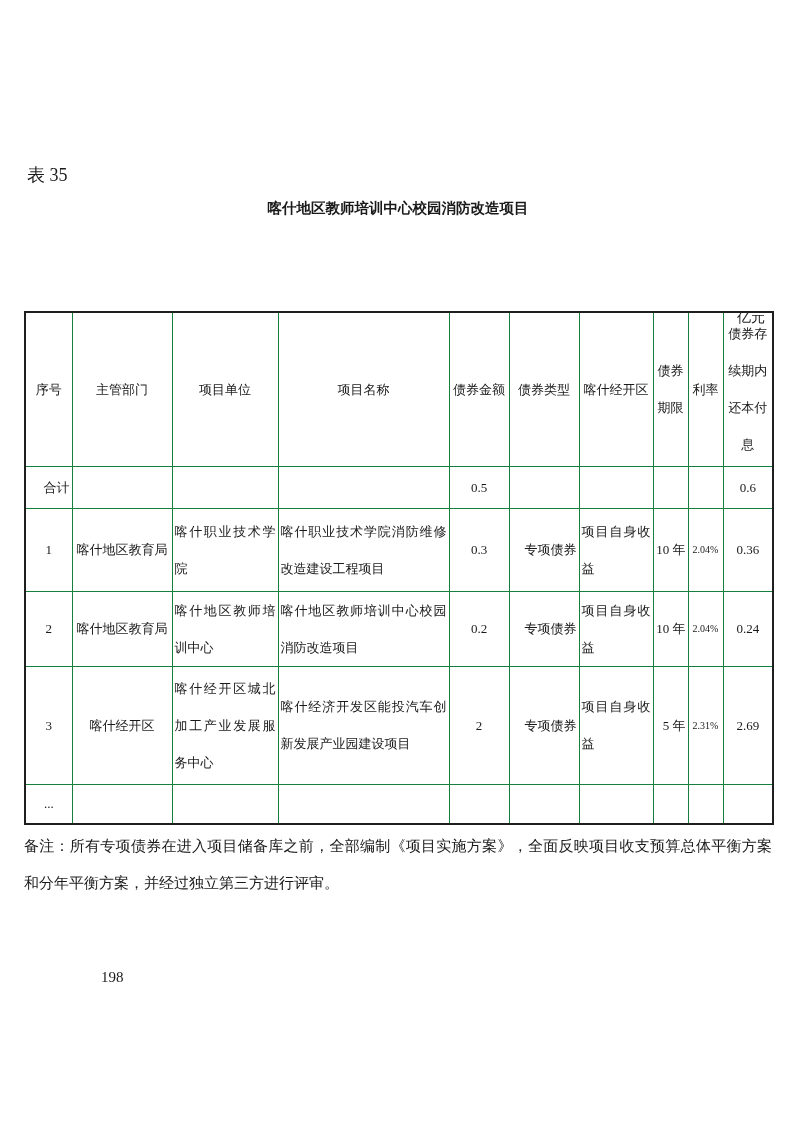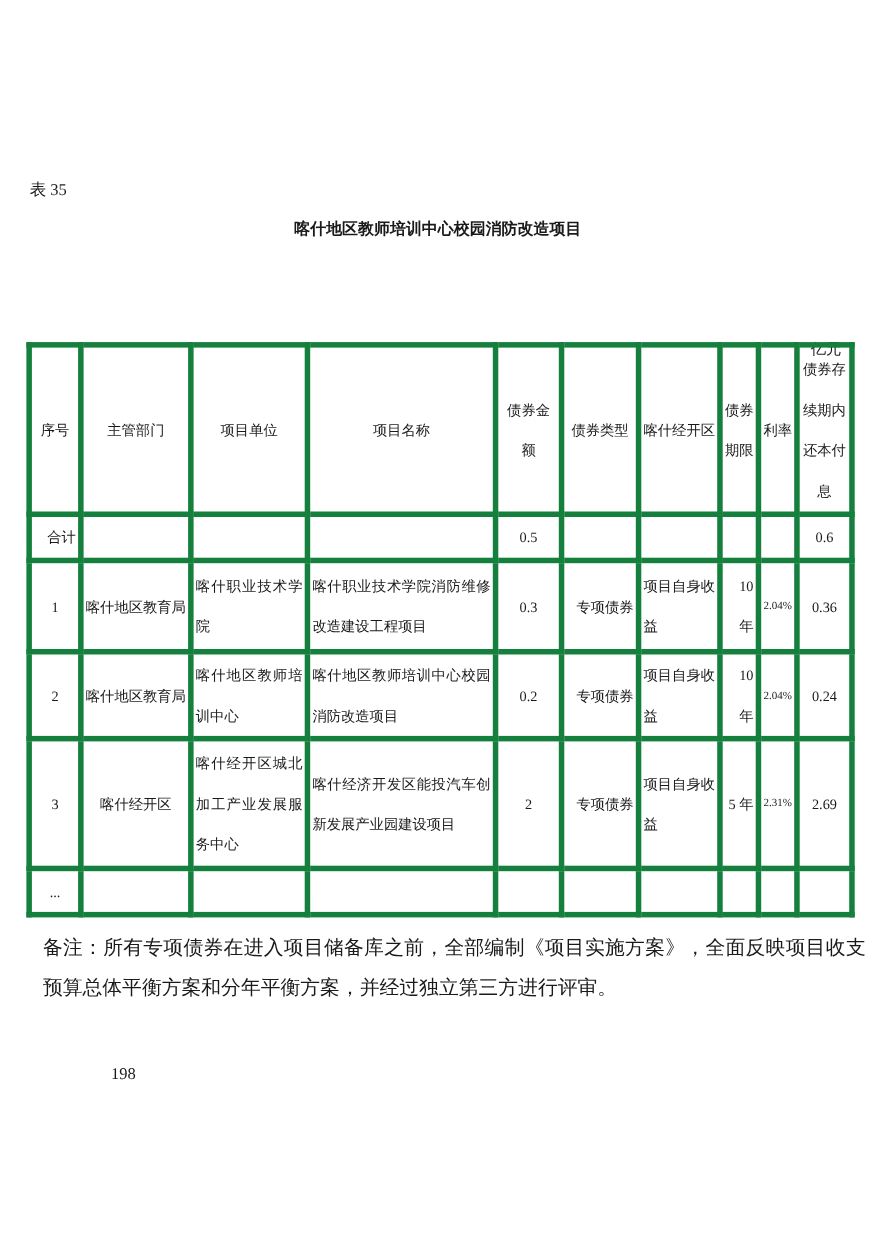--- a/index.html
+++ b/index.html
@@ -6,41 +6,41 @@
   .sheet {
     position: relative;
     width: 793px; height: 1122px;
     margin: 0 auto;
     background: #ffffff;
     font-family: "Liberation Serif", "DejaVu Serif", serif;
     color: #1a1a1a;
   }
   .tbl-label {
     position: absolute; left: 27px; top: 163px;
-    font-size: 15px;
+    font-size: 18px;
   }
   .title {
     position: absolute; left: 24px; top: 199px; width: 748px;
     margin: 0; text-align: center;
     font-size: 14.5px; font-weight: bold;
   }
   .unit { position: absolute; left: 24px; width: 741px; text-align: right; font-size: 14px; }
   .unit1 { top: 242px; }
   .unit2 { top: 263px; margin-top: 46px; }
 
   table.bond-table {
     position: absolute; left: 24px; top: 311px;
     width: 748px;
     border-collapse: collapse;
     table-layout: fixed;
     border: 2px solid #1f1f1f;
     font-size: 13px;
   }
   table.bond-table th, table.bond-table td {
-    border: 5px solid #15803d;
+    border: 1px solid #15803d;
     padding: 0 2px;
     vertical-align: middle;
     line-height: 37px;
     font-weight: normal;
     overflow: visible;
     word-break: break-all;
     font-family: Liberation Serif, serif;
   }
   tr.hdr    { height: 154px; }
   tr.total  { height: 42px; }
@@ -49,22 +49,22 @@
   tr.r3     { height: 118px; }
   tr.dots   { height: 40px; }
   .ctr  { text-align: center; }
   .lft  { text-align: right; }
   .jl   { text-align: justify; text-justify: inter-character; }
   .bold { font-weight: bold; }
   th.hc { text-align: center; font-weight: bold; }
   td.rate { padding: 0 1px; font-size: 10px; }
   .note {
     position: absolute; left: 24px; top: 828px; width: 748px;
-    margin: 15px;
-    font-size: 18px; line-height: 37px;
+    margin: 0;
+    font-size: 15px; line-height: 37px;
     text-align: justify; text-justify: inter-character;
     word-break: break-all;
   }
   .pageno {
     position: absolute; left: 101px; top: 969px;
     font-size: 15px;
   }
 </style>
 </head>
 <body>

